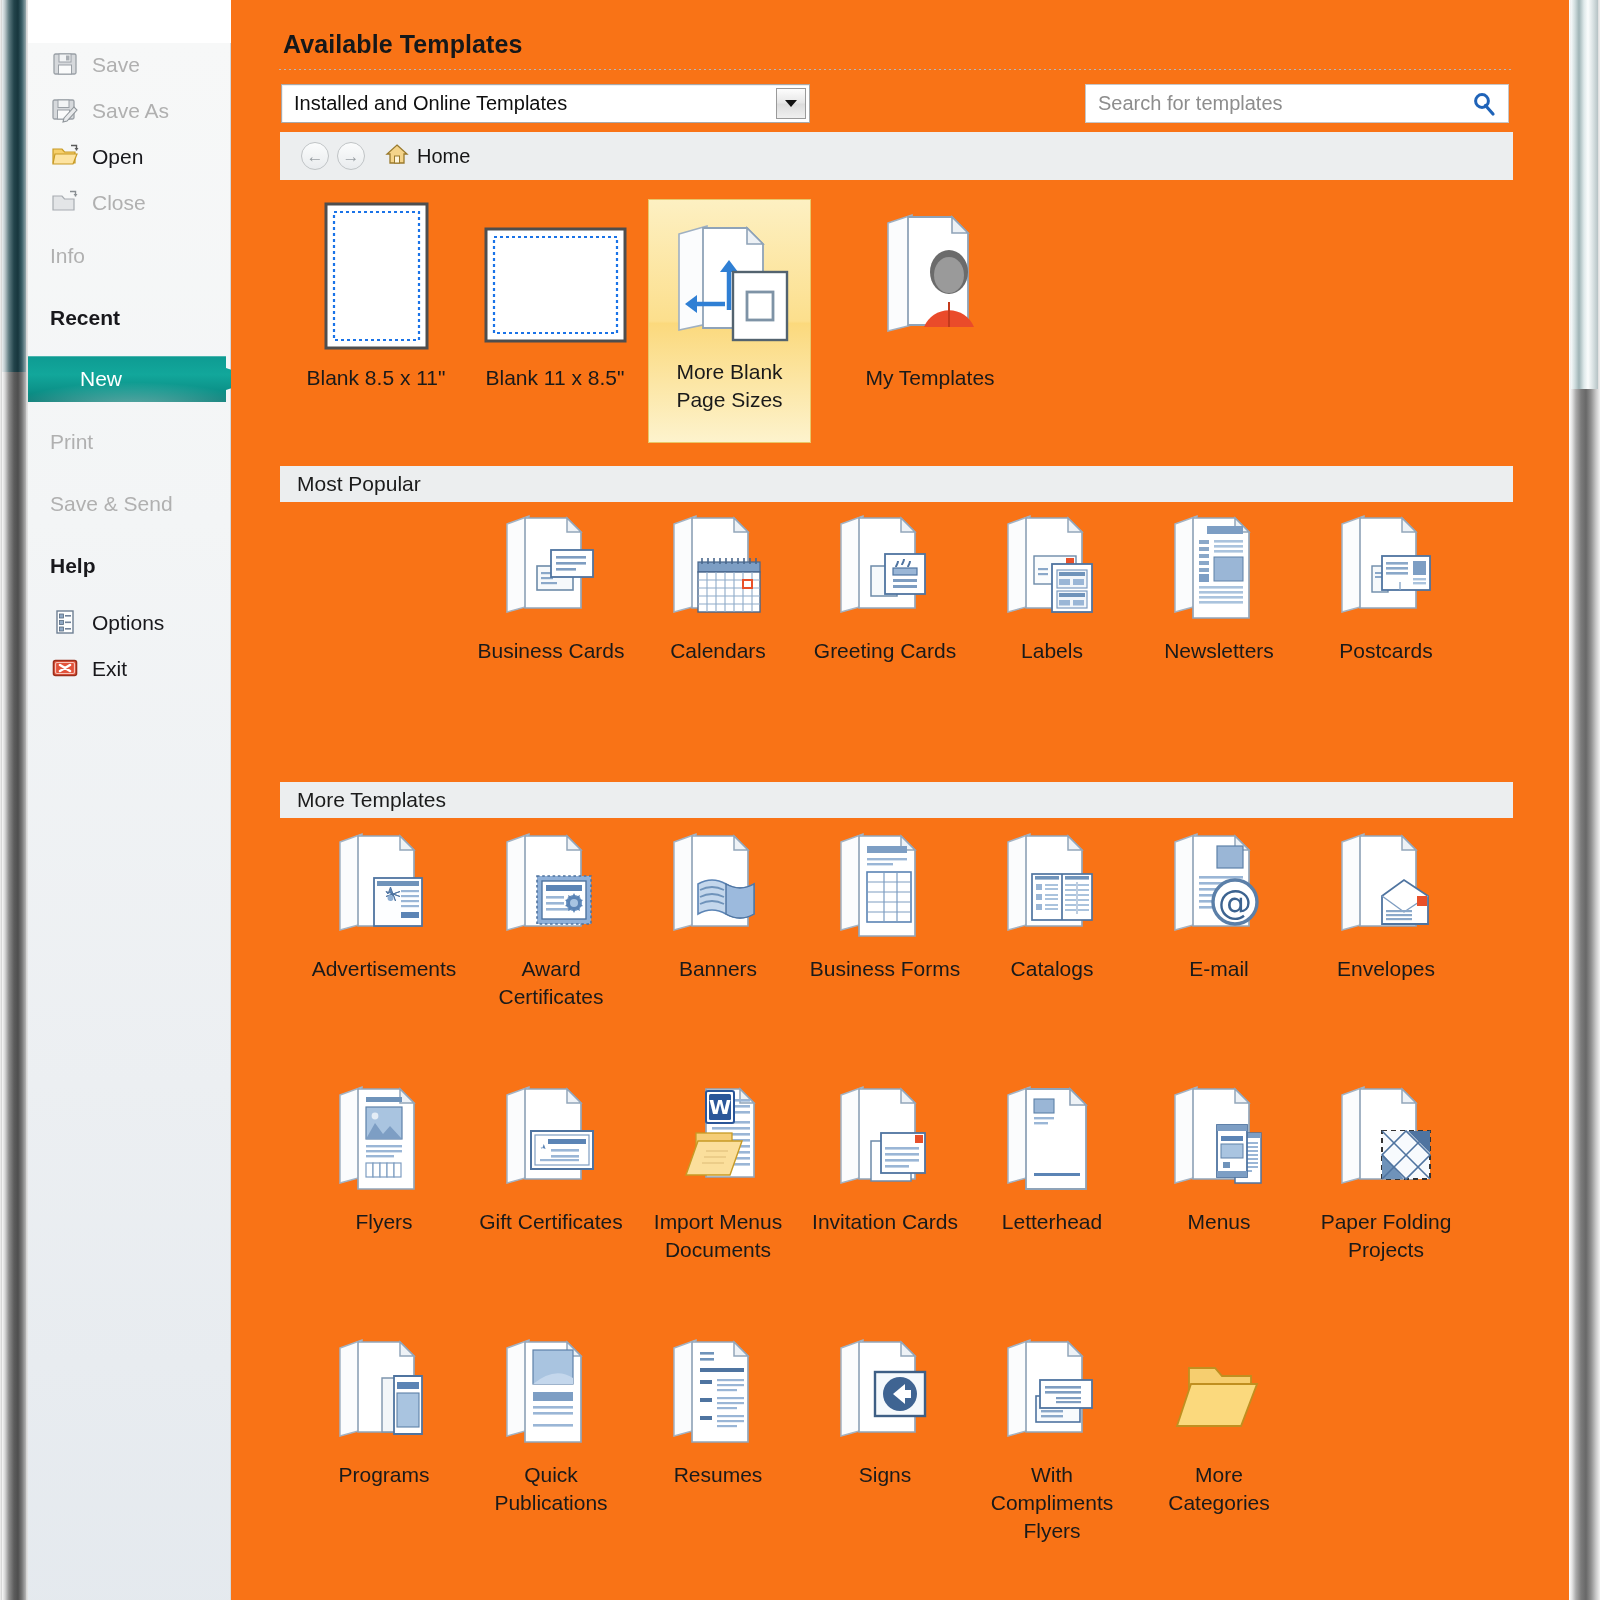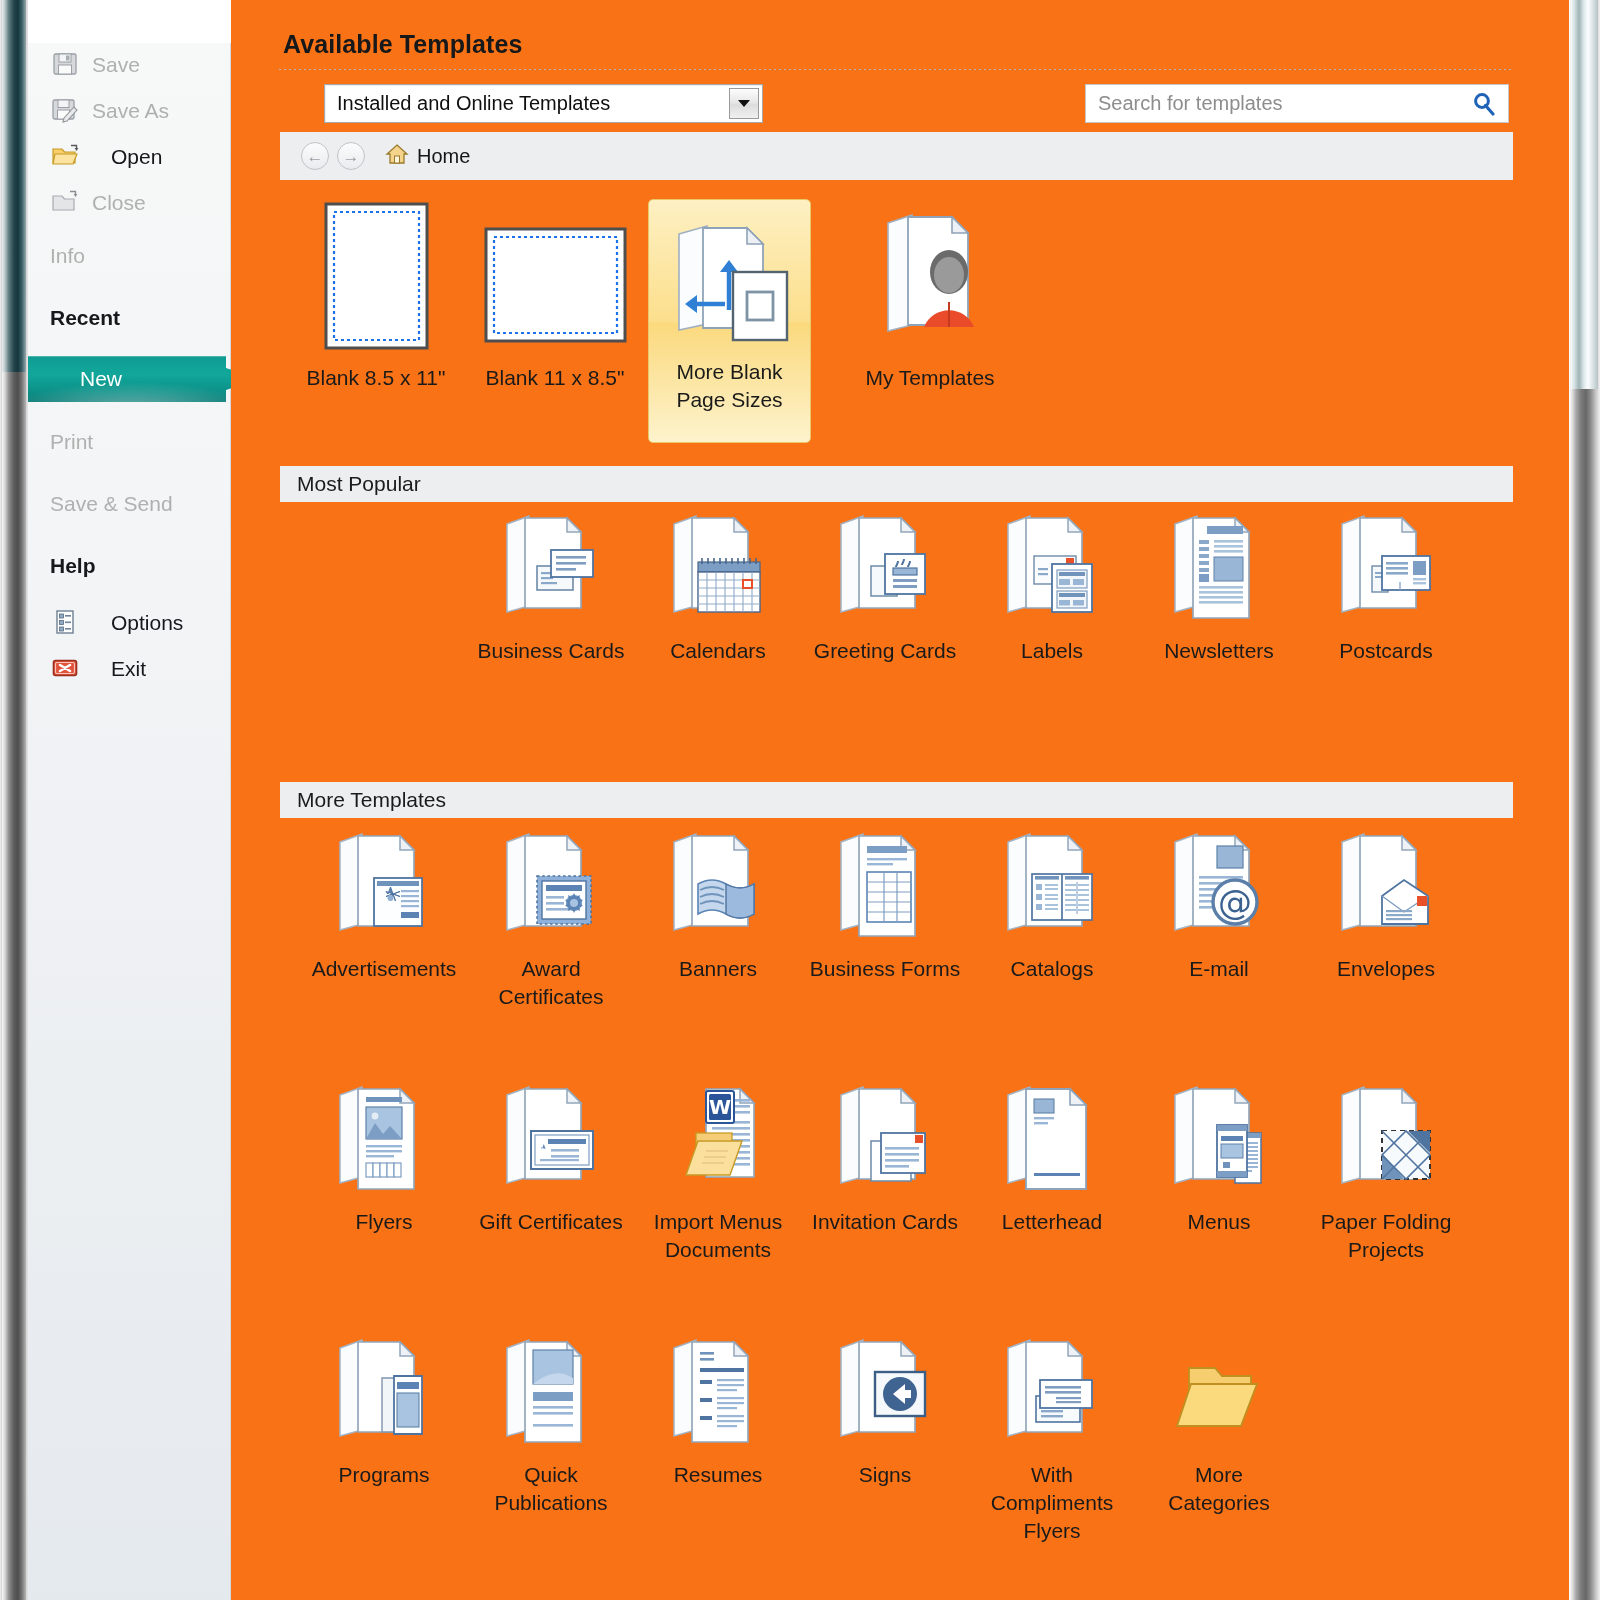--- a/index.html
+++ b/index.html
@@ -51,21 +51,21 @@
   }
   .nav-item {
     position: absolute; left: 0;
     width: 203px; height: 46px;
     display: flex; align-items: center;
     padding-left: 22px;
     font-size: 21px;
     color: #b0b0b0;
     white-space: nowrap;
   }
-  .nav-item.enabled { color: #18181c; gap: 19px; }
+  .nav-item.enabled { color: #18181c; }
   .nav-item.heading  { color: #18181c; font-weight: bold; }
   .nav-item .ico {
     width: 30px; height: 28px;
     margin-right: 12px;
     flex: 0 0 30px;
     position: relative;
   }
   .nav-item .lbl { line-height: 1; }
 
   .nav-sel {
@@ -97,25 +97,25 @@
   }
   .title-rule {
     position: absolute; left: 48px; top: 69px;
     width: 1234px; height: 1px;
     background-image: linear-gradient(to right, #b7b7b7 0 2px, transparent 2px 5px);
     background-size: 5px 1px; background-repeat: repeat-x;
   }
 
   .combo {
     position: absolute; left: 50px; top: 84px;
-    width: 439px; height: 39px;
+    width: 529px; height: 39px;
     background: #ffffff;
     border: 1px solid #a9a9a9;
     box-shadow: inset 1px 1px 0 #efefef;
-    display: flex; align-items: center; margin-left: 43px;
+    display: flex; align-items: center;
   }
   .combo .ctext {
     padding-left: 12px; font-size: 20px; color: #0f0f0f;
     white-space: nowrap;
   }
   .combo .cbtn {
     position: absolute; right: 3px; top: 3px;
     width: 30px; height: 31px;
     background: linear-gradient(to bottom, #fdfdfd, #e6e6e6 48%, #dcdcdc 52%, #f0f0f0);
     border: 1px solid #9a9a9a;
@@ -175,21 +175,21 @@
     width: 160px;
     text-align: center;
   }
   .tile .tl-label {
     font-size: 21px; color: #1a1a1a; line-height: 1.32;
     margin-top: 8px;
   }
   .tile.sel {
     background: linear-gradient(to bottom, #fdf0c2 0%, #fcdf8d 50%, #fbd97d 51%, #fdf3cd 100%);
     border: 1px solid #e8c86a;
-    border-radius: 5px;
+    border-radius: 0;
   }
 
   .section-hdr {
     position: absolute; left: 49px;
     width: 1233px; height: 36px;
     background: #eceeef;
     display: flex; align-items: center;
     padding-left: 17px;
     font-size: 21px; color: #1b1b1b;
   }

